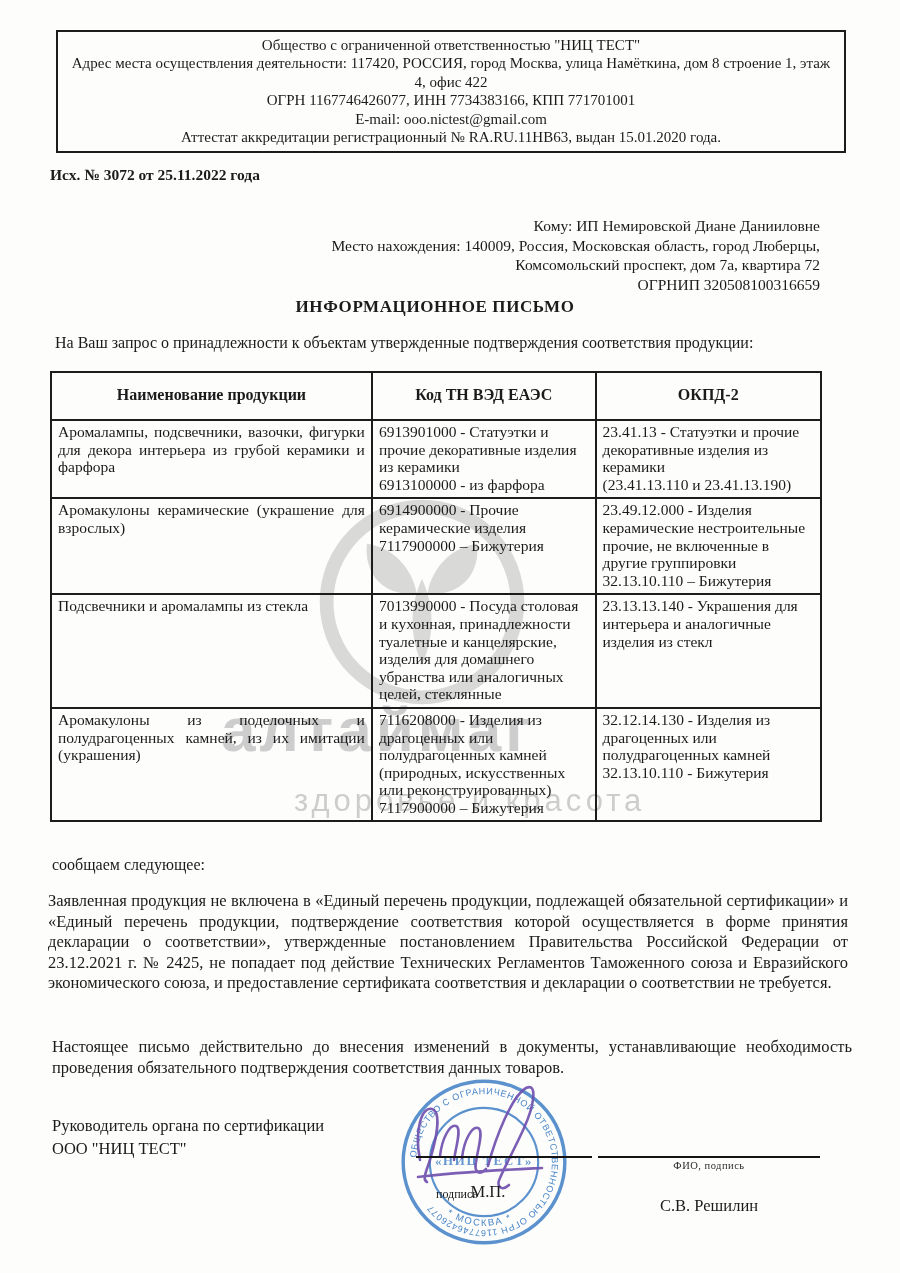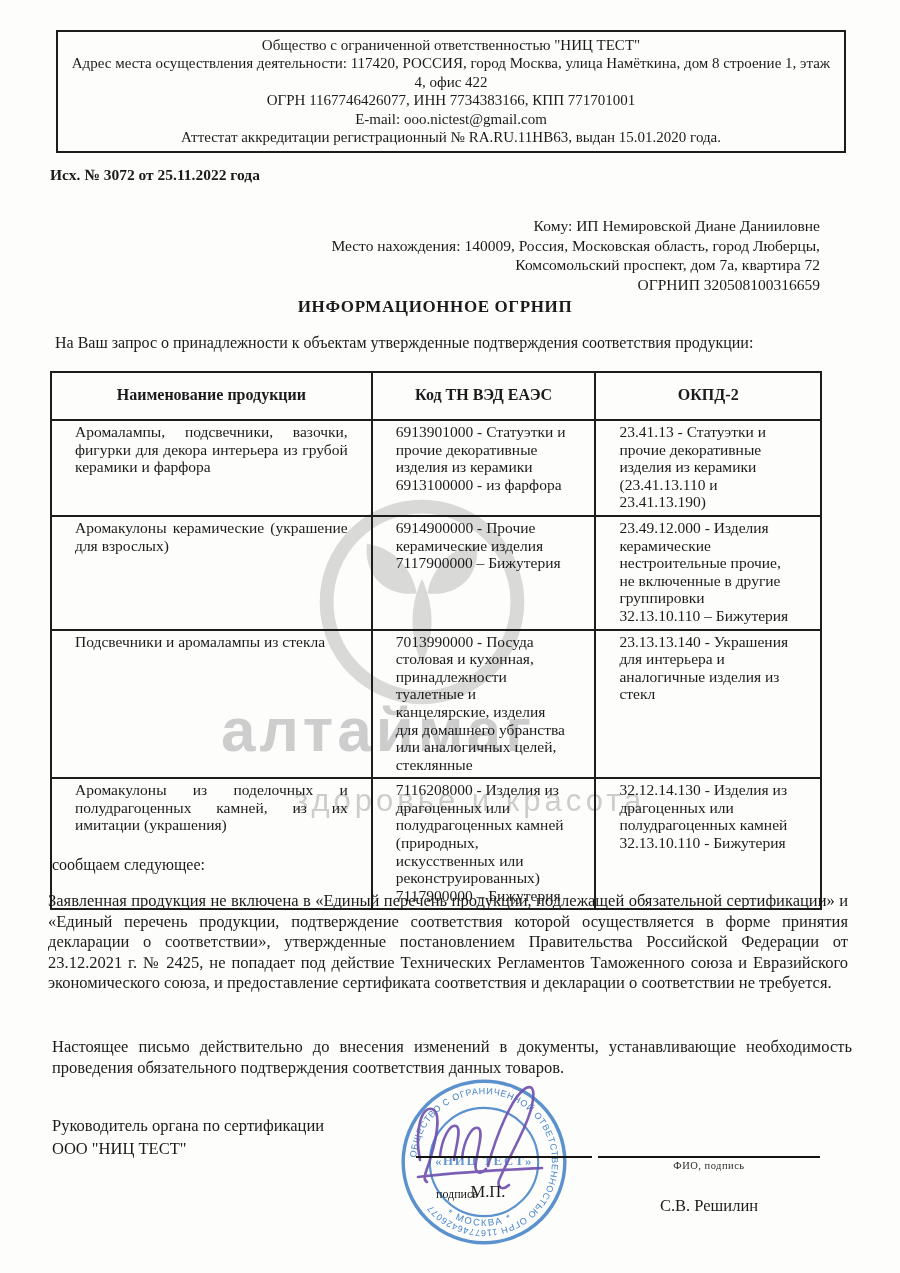--- a/index.html
+++ b/index.html
@@ -10,21 +10,21 @@
   
   .letterhead{left:56px;top:30px;width:790px;box-sizing:border-box;border:2px solid #1c1c1c;
               text-align:center;font-size:15px;line-height:18.4px;padding:4px 10px 5px;}
   .outref{left:50px;top:166px;font-weight:bold;font-size:15.5px;}
   .recipient{right:80px;top:216px;width:560px;text-align:right;font-size:15.5px;line-height:19.5px;}
   .doc-title{left:0;top:297px;width:870px;text-align:center;font-weight:bold;font-size:17px;letter-spacing:.6px;}
   .intro{left:55px;top:334px;width:795px;font-size:16px;}
   
   table.products{position:absolute;z-index:2;left:50px;top:371px;width:772px;border-collapse:collapse;
                  font-size:15.5px;line-height:17.6px;background:transparent;}
-  table.products th,table.products td{border:2px solid #1c1c1c;vertical-align:top;padding:2px 23px 4px;}
+  table.products th,table.products td{border:2px solid #1c1c1c;vertical-align:top;padding:2px 6px 4px;}
   table.products th{height:40px;vertical-align:middle;text-align:center;font-weight:bold;font-size:16px;}
   td.cell{white-space:pre-line;}
   td.c-name{text-align:justify;}
   
   .soobsh{left:52px;top:856px;font-size:16px;}
   .para{width:800px;text-align:justify;font-size:16.5px;line-height:20.6px;}
   .para1{left:48px;top:891px;}
   .para2{left:52px;top:1037px;}
   .sig-left{left:52px;top:1114px;font-size:16.5px;line-height:23px;}
   
@@ -65,21 +65,21 @@
   </div>
 
   <div class="layer outref">Исх. № 3072 от 25.11.2022 года</div>
 
   <div class="layer recipient">
     <div>Кому: ИП Немировской Диане Данииловне</div>
     <div>Место нахождения: 140009, Россия, Московская область, город Люберцы, Комсомольский проспект, дом 7а, квартира 72</div>
     <div>ОГРНИП 320508100316659</div>
   </div>
 
-  <div class="layer doc-title">ИНФОРМАЦИОННОЕ ОГРНИП</div>
+  <div class="layer doc-title">ИНФОРМАЦИОННОЕ ПИСЬМО</div>
   <div class="layer intro">На Ваш запрос о принадлежности к объектам утвержденные подтверждения соответствия продукции:</div>
 
   <table class="products">
     <colgroup>
         <col style="width:322px">
         <col style="width:224px">
         <col style="width:226px">
       </colgroup>
     <tbody>
         <tr>

